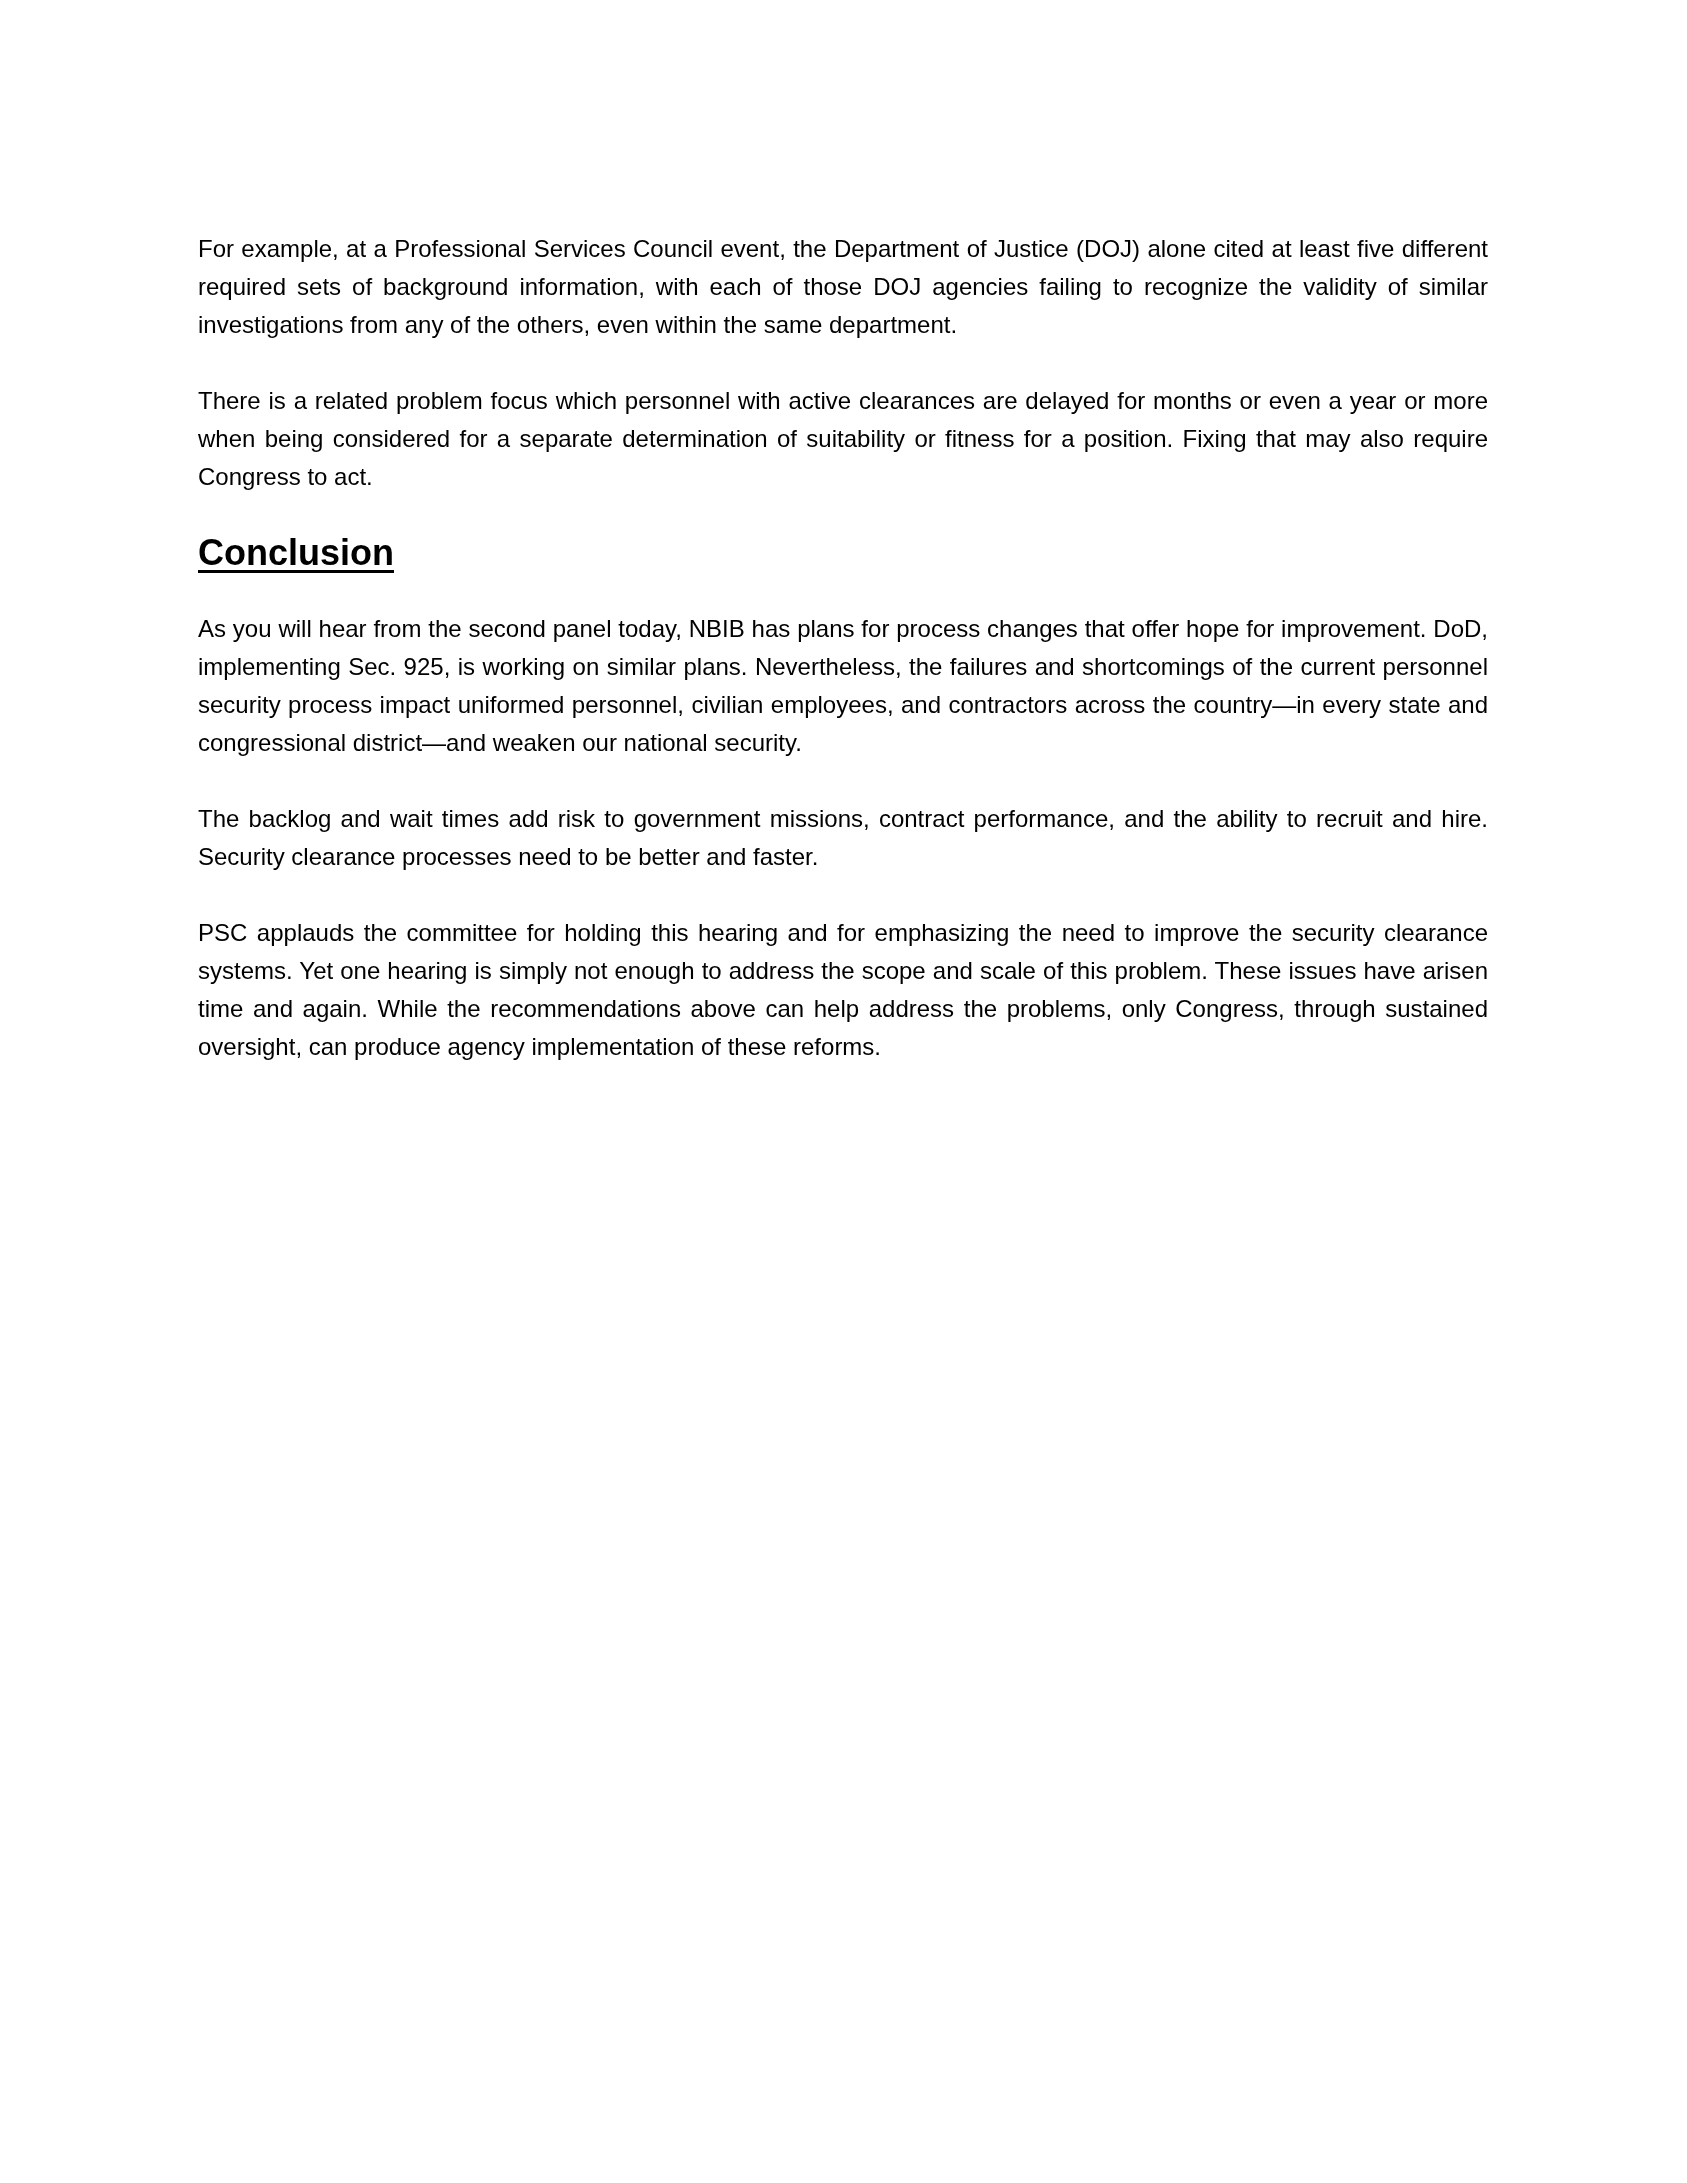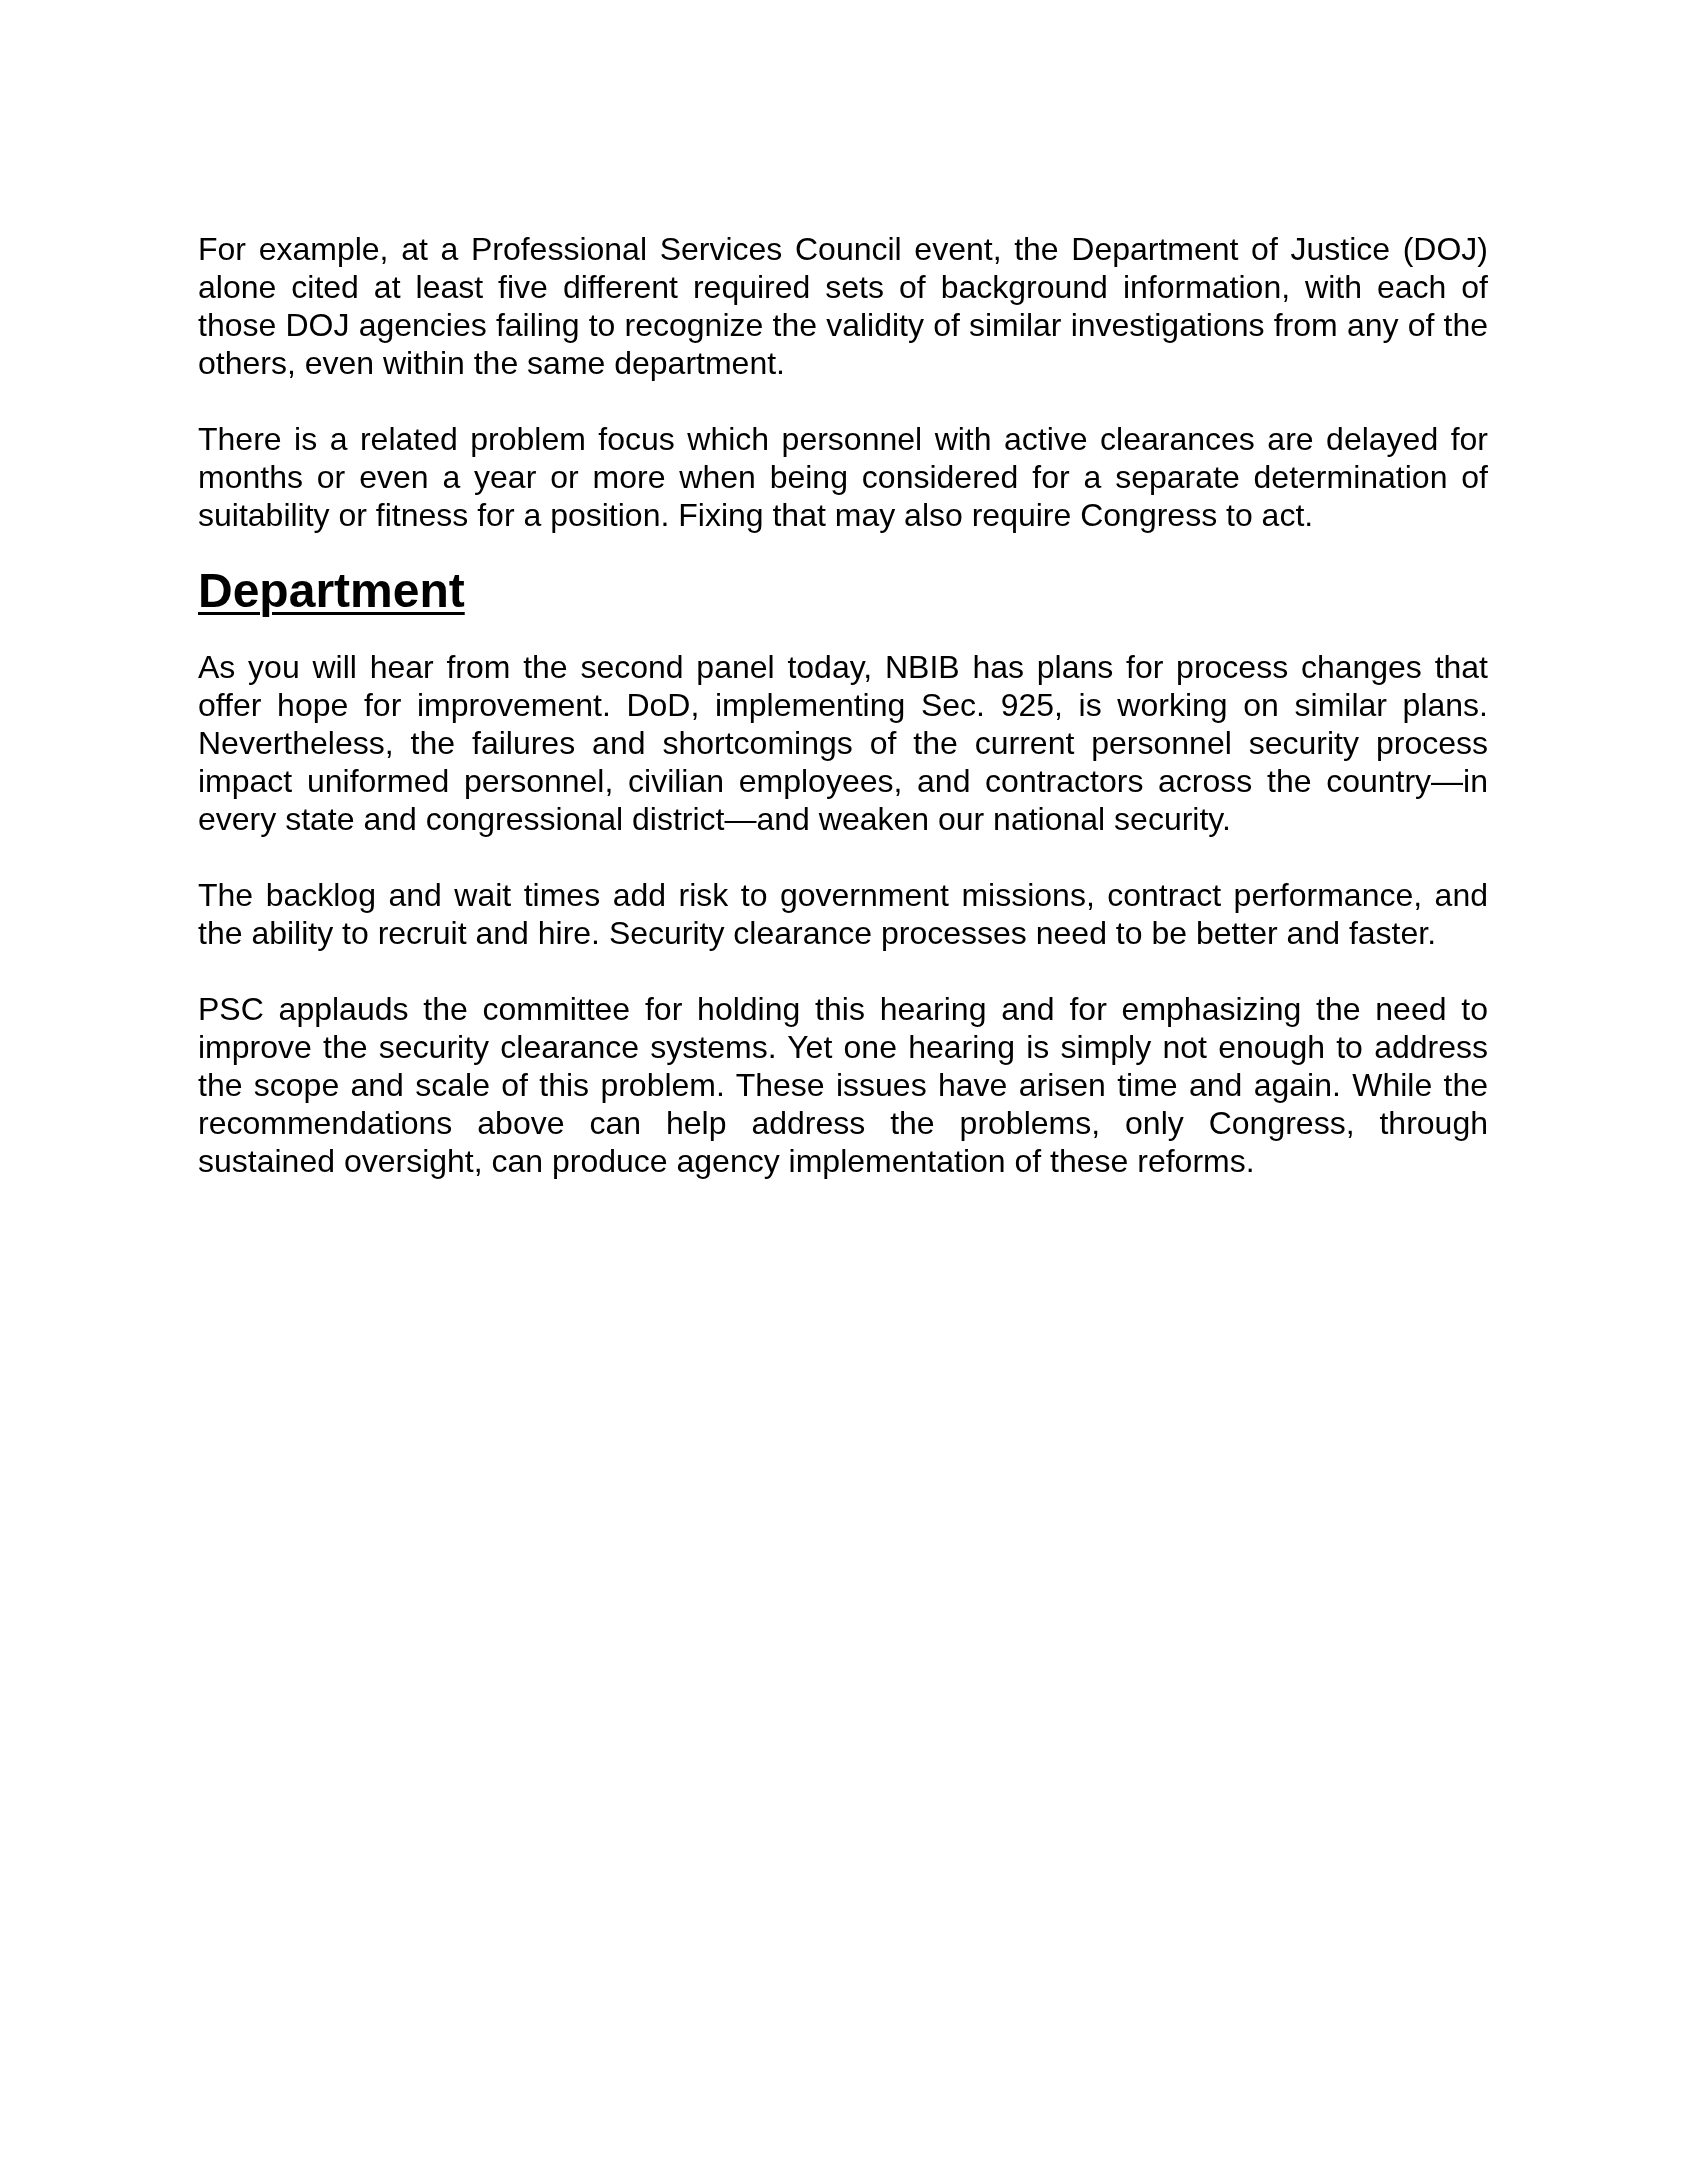--- a/index.html
+++ b/index.html
@@ -12,21 +12,21 @@
       height: 2183px;
       position: relative;
       overflow: hidden;
     }
     .page {
       position: absolute;
       left: 198px;
       top: 230px;
       width: 1290px;
       font-family: "Liberation Sans", sans-serif;
-      font-size: 32px;
+      font-size: 24px;
       line-height: 38px;
       color: #000000;
     }
     .para {
       margin: 0 0 38px 0;
       text-align: justify;
       text-align-last: left;
     }
     .heading {
       margin: 0 0 38px 0;
@@ -36,19 +36,19 @@
       text-underline-offset: 5.3px;
     }
   </style>
 </head>
 <body>
 
 <div class="page">
   <p class="para">For example, at a Professional Services Council event, the Department of  Justice (DOJ) alone cited at least five different required sets of background information, with each of those DOJ agencies failing to recognize the validity of similar investigations from any of the others, even within the same department.</p>
   <p class="para">There is a related problem focus which personnel with active clearances are delayed for months or even a year or more when being considered for a separate determination of suitability or fitness for a position. Fixing that may also require Congress to act.</p>
 
-  <h2 class="heading">Department</h2>
+  <h2 class="heading">Conclusion</h2>
 
   <p class="para">As you will hear from the second panel today, NBIB has plans for process changes that offer hope for improvement. DoD, implementing Sec. 925, is working on similar plans. Nevertheless, the failures and shortcomings of the current personnel security process impact uniformed personnel, civilian employees, and contractors across the country—in every state and congressional district—and weaken our national security.</p>
   <p class="para">The backlog and wait times add risk to government missions, contract performance, and the ability to recruit and hire. Security clearance processes need to be better and faster.</p>
   <p class="para">PSC applauds the committee for holding this hearing and for emphasizing the need to improve the security clearance systems. Yet one hearing is simply not enough to address the scope and scale of this problem. These issues have arisen time and again. While the recommendations above can help address the problems, only Congress, through sustained oversight, can produce agency implementation of these reforms.</p>
 </div>
 
 
 </body></html>

